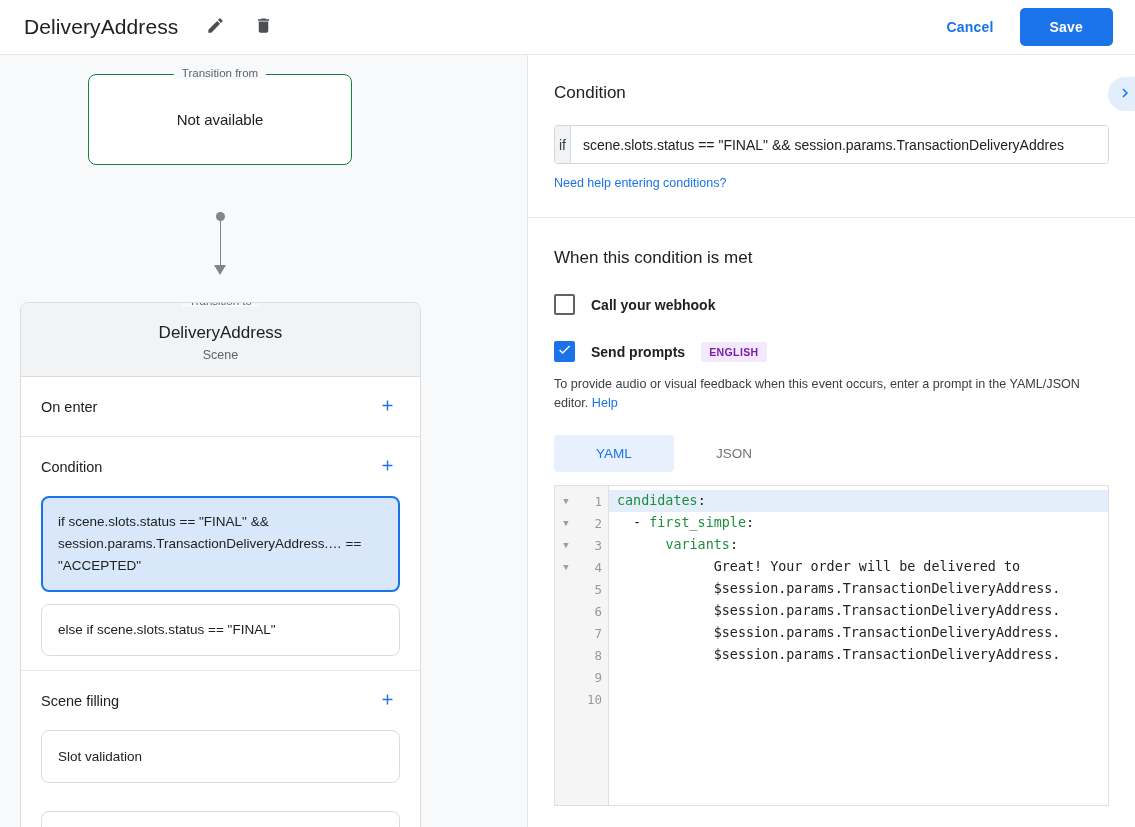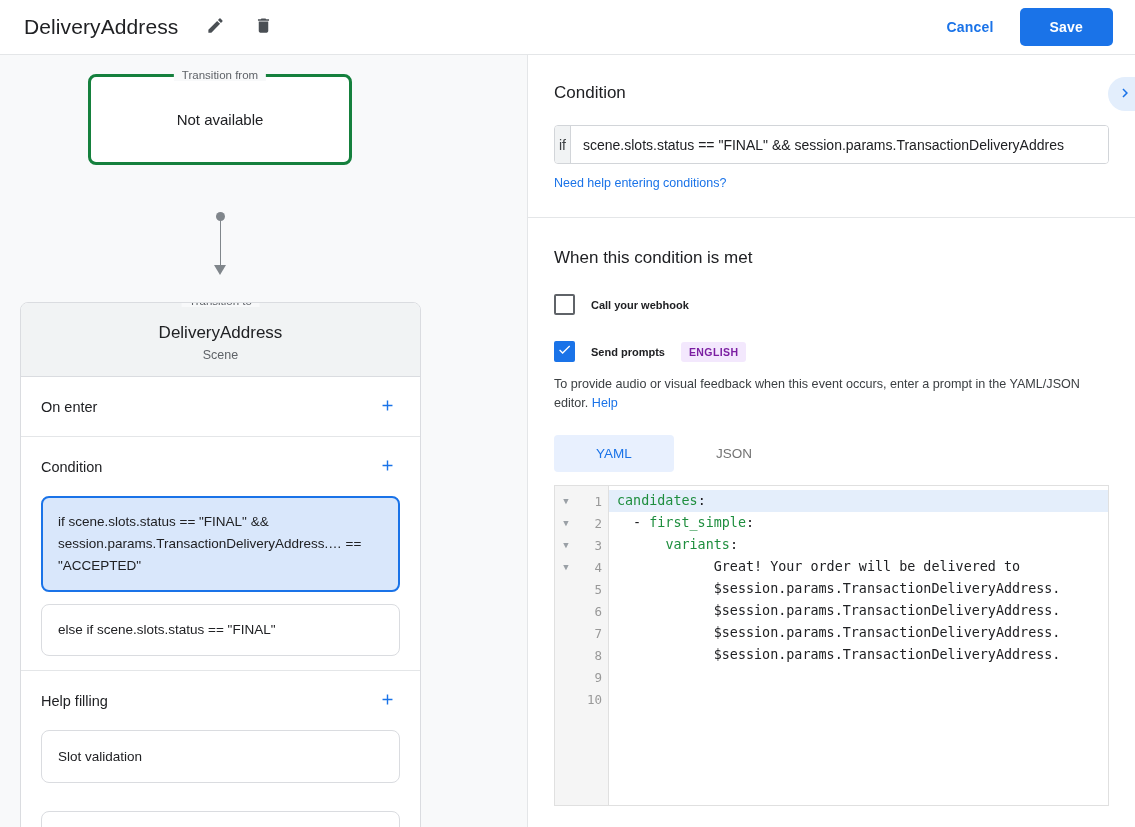--- a/index.html
+++ b/index.html
@@ -60,21 +60,21 @@
     width: 528px; height: 772px;
     background: #f8f9fa;
     border-right: 1px solid #e4e6e8;
     position: relative;
     overflow: hidden;
   }
 
   
   .fieldset-card {
     position: absolute;
-    border: 3px solid #15803d;
+    border: 1px solid #15803d;
     border-radius: 8px;
     background: #ffffff;
   }
   .fieldset-legend {
     position: absolute;
     top: -8px; left: 50%; transform: translateX(-50%);
     background: #f8f9fa;
     padding: 0 8px;
     font-size: 11.5px;
     color: #5f6368;
@@ -246,21 +246,21 @@
     background: #ffffff;
     cursor: pointer;
     flex-shrink: 0;
   }
   .chk-box.checked {
     background: #1a73e8; border-color: #1a73e8;
     display: flex; align-items: center; justify-content: center;
   }
   .chk-label {
     margin-left: 16px;
-    font-size: 11px; font-weight: bold;
+    font-size: 14px; font-weight: bold;
     color: #202124;
   }
   .lang-badge {
     margin-left: 16px;
     background: #f3e8fd;
     color: #7b1fa2;
     font-size: 10.5px;
     font-weight: bold;
     letter-spacing: .4px;
     padding: 4px 8px;
@@ -408,21 +408,21 @@
           </button>
         </div>
         <div class="section-body">
           <div class="cond-item selected">if scene.slots.status == "FINAL" &amp;&amp; session.params.TransactionDeliveryAddress.… == "ACCEPTED"</div>
           <div class="cond-item">else if scene.slots.status == "FINAL"</div>
         </div>
       </div>
 
       <div class="section">
         <div class="section-head">
-          <span class="section-title">Help filling</span>
+          <span class="section-title">Scene filling</span>
           <button class="plus-btn">
             <span>
               <svg width="17" height="17" viewBox="0 0 24 24" fill="#1a73e8">
                   <path d="M19 13h-6v6h-2v-6H5v-2h6V5h2v6h6v2z"></path>
                 </svg>
             </span>
           </button>
         </div>
         <div class="section-body">
           <div class="slot-item">Slot validation</div>

